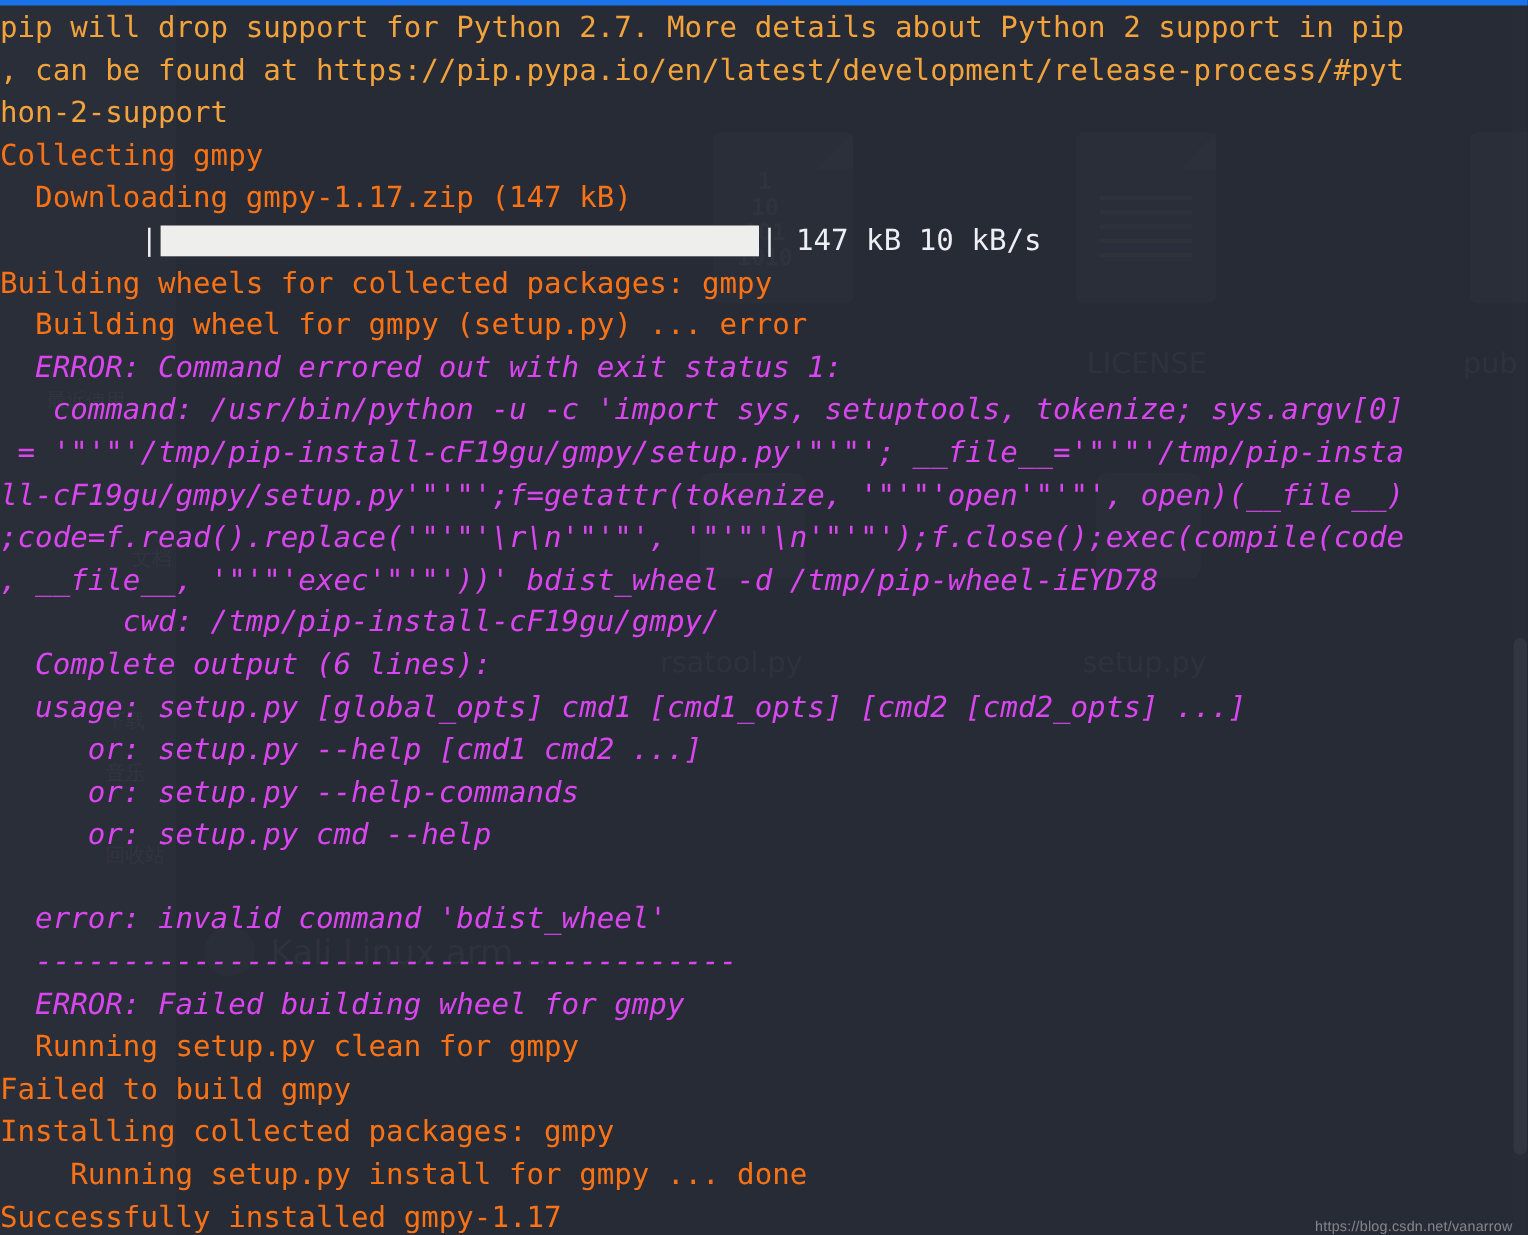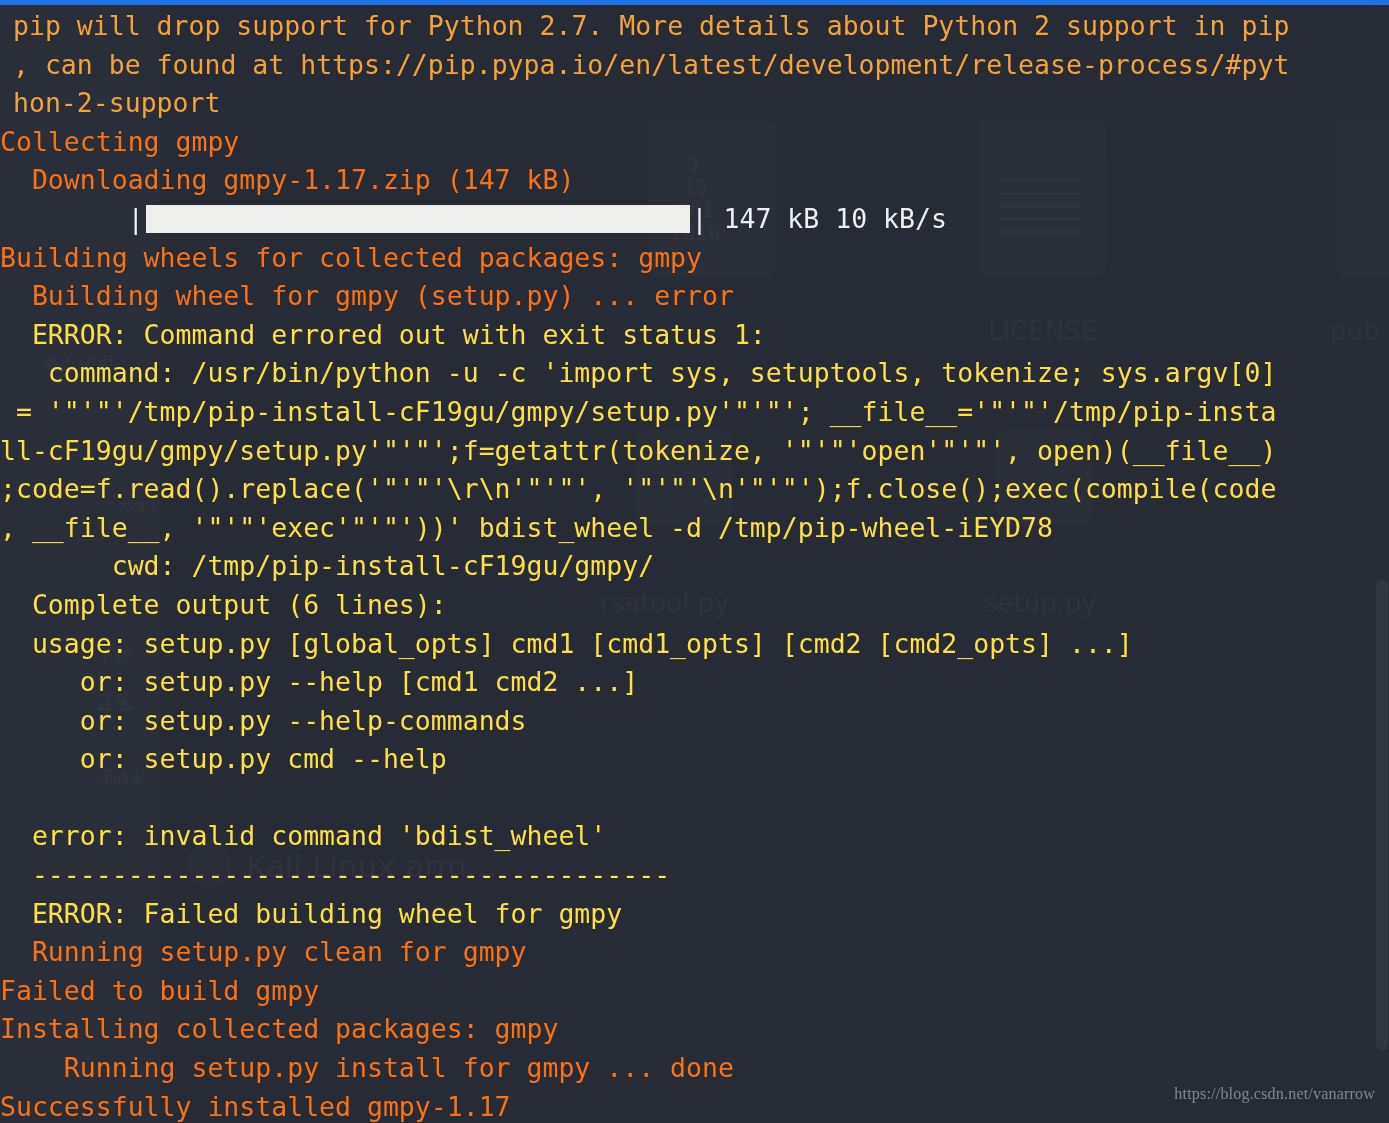--- a/index.html
+++ b/index.html
@@ -100,23 +100,23 @@
     width: 1389px;
     z-index: 3;
     font-family: "DejaVu Sans Mono", "Liberation Mono", monospace;
     font-size: 26.5px;
     line-height: 38.6px;
     letter-spacing: 0px;
     white-space: pre;
     color: #e8e8e8;
   }
   .ln { display: block; height: 38.6px; }
-  .c-warn  { color: #f2a33c; padding-left: 13px; }
+  .c-warn  { color: #f2a33c; }
   .c-out   { color: #f97316; }
-  .c-err   { color: #fde047; }
+  .c-err   { color: #d946ef; font-style: italic; }
 
   
   .progress-row {
     display: flex;
     align-items: center;
     height: 38.6px;
     color: #eceff4;
     white-space: pre;
   }
   .progress-pad { display: inline-block; }
@@ -127,25 +127,25 @@
     height: 28px;
     background: #eeeeec;
     vertical-align: middle;
     margin: 0 2px;
   }
 
   
   #watermark {
     position: absolute;
     right: 14px;
-    bottom: 20px;
+    bottom: 1px;
     z-index: 8;
     color: rgba(255,255,255,0.42);
-    font-family: Liberation Serif, serif;
-    font-size: 16px;
+    font-family: Liberation Sans, sans-serif;
+    font-size: 13px;
     letter-spacing: 0.2px;
   }
 
   
   #scroll-track {
     position: absolute;
     right: 0; top: 7px;
     width: 14px; height: 1116px;
     background: rgba(255,255,255,0.008);
     z-index: 4;

